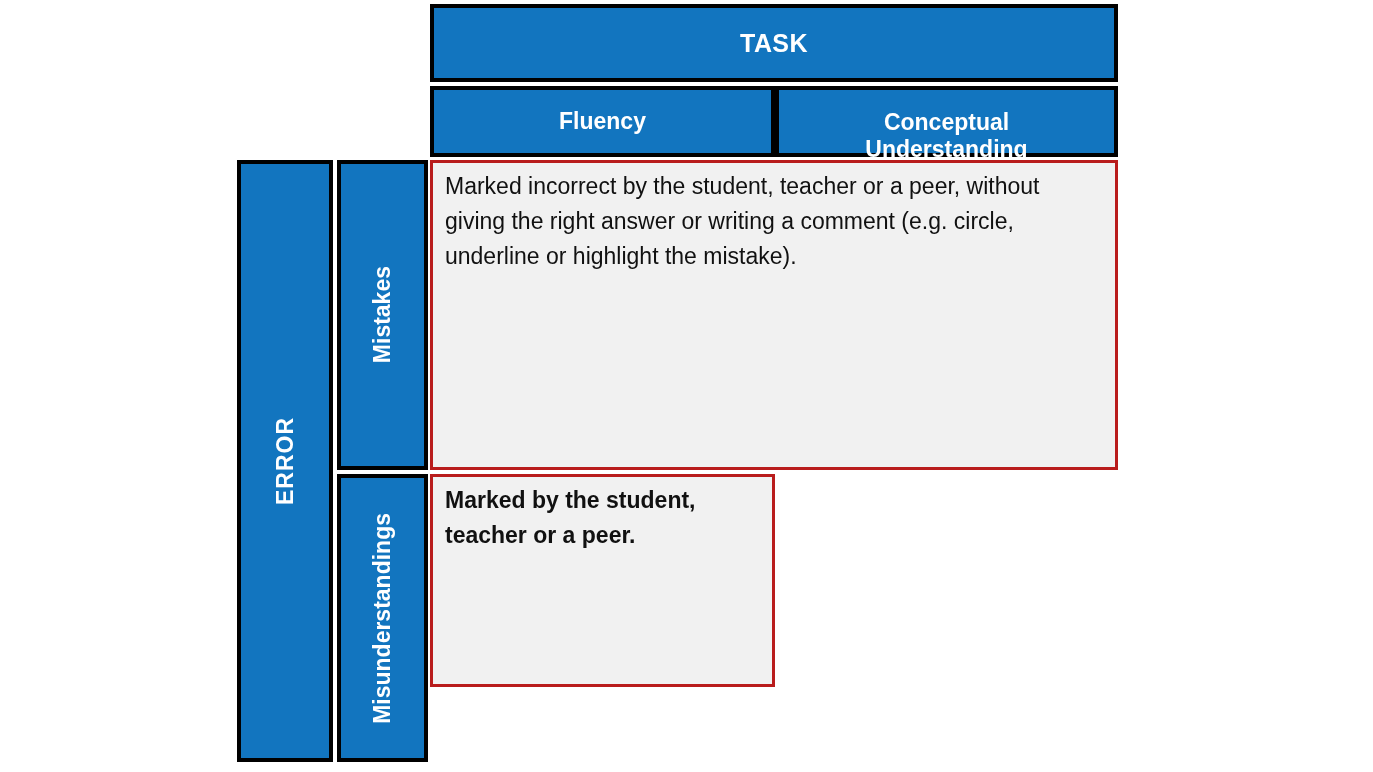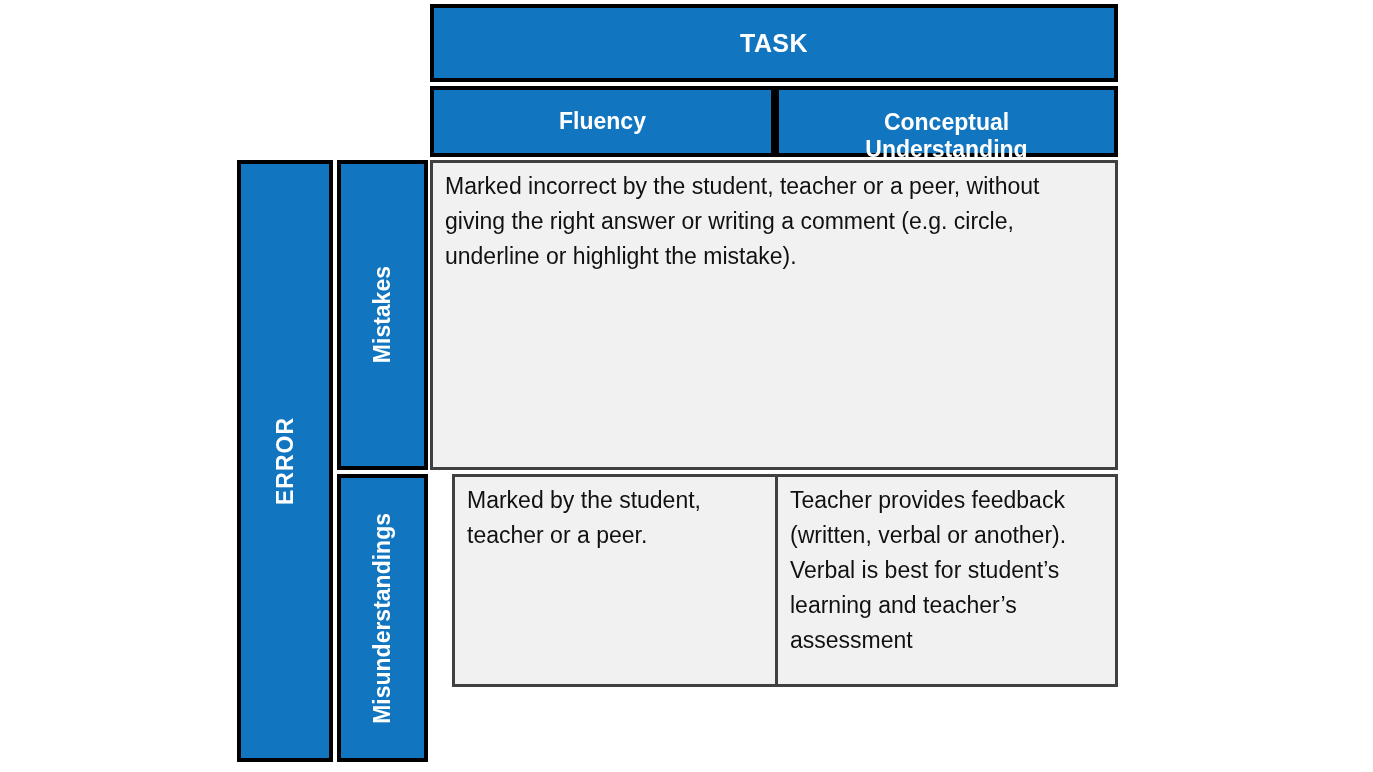--- a/index.html
+++ b/index.html
@@ -86,45 +86,46 @@
   .vtext {
     writing-mode: vertical-rl;
     transform: rotate(180deg);
     white-space: nowrap;
   }
 
   
   .cell {
     position: absolute;
     background: #F1F1F1;
-    border: 2px solid #404040;
+    border: 2px solid #b91c1c;
     box-sizing: border-box;
     color: #111111;
     font-size: 23px;
     line-height: 1.52;
     padding: 6px 10px 6px 12px;
     overflow: hidden;
   }
   .cell p {
     margin: 0;
   }
 
   #cell-mistakes-merged {
     left: 430px;
     top: 160px;
     width: 688px;
     height: 310px;
     border-width: 3px;
   }
   #cell-mis-fluency {
-    left: 452px;
+    left: 430px;
     top: 474px;
     width: 345px;
     height: 213px;
     border-width: 3px;
+    font-weight: bold;
   }
   #cell-mis-conceptual {
     left: 775px;
     top: 474px;
     width: 343px;
     height: 213px;
     border-width: 3px;
   }
   #cell-mis-span {
     left: 430px;
@@ -165,19 +166,15 @@
   </div>
 
   <div class="cell" id="cell-mistakes-merged">
     <p>Marked incorrect by the student, teacher or a peer, without giving the right answer or writing a comment (e.g. circle, underline or highlight the mistake).</p>
   </div>
 
   <div class="cell" id="cell-mis-fluency">
     <p>Marked by the student, teacher or a peer.</p>
   </div>
 
-  <div class="cell" id="cell-mis-conceptual">
-    <p>Teacher provides feedback (written, verbal or another).</p>
-    <p>Verbal is best for student’s learning and teacher’s assessment</p>
-  </div>
 
 
 </div>
 
 </body></html>

